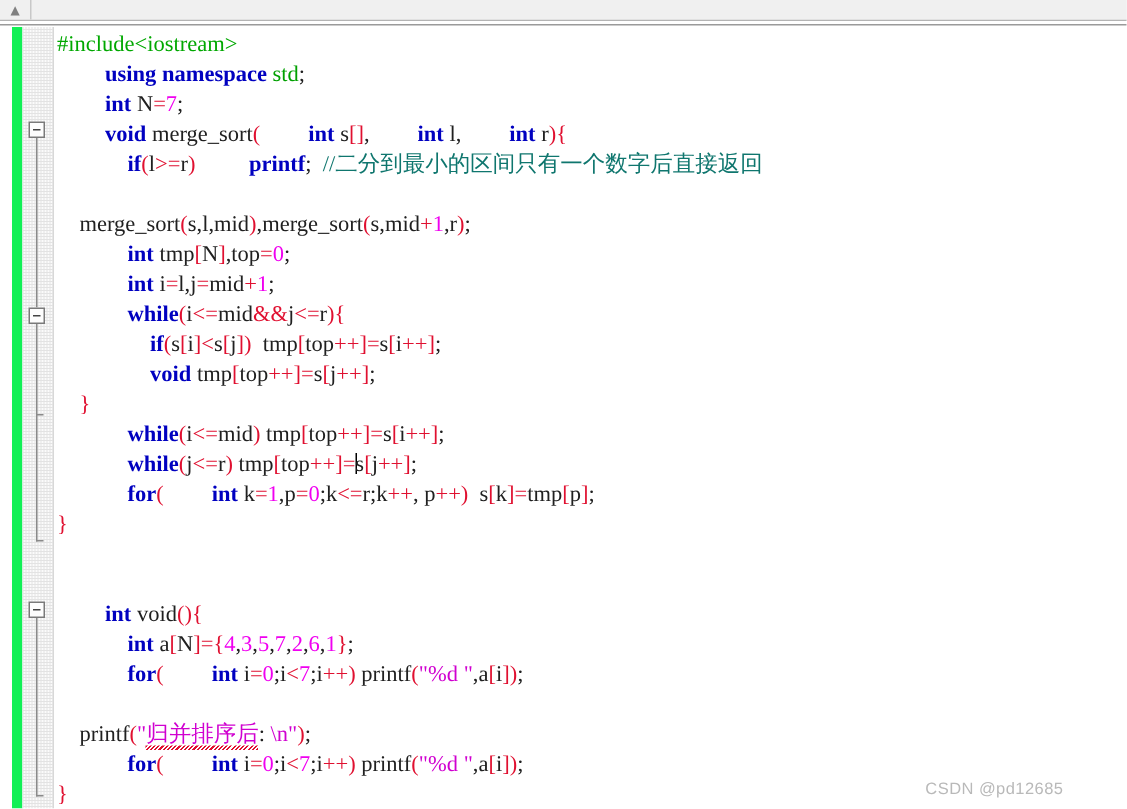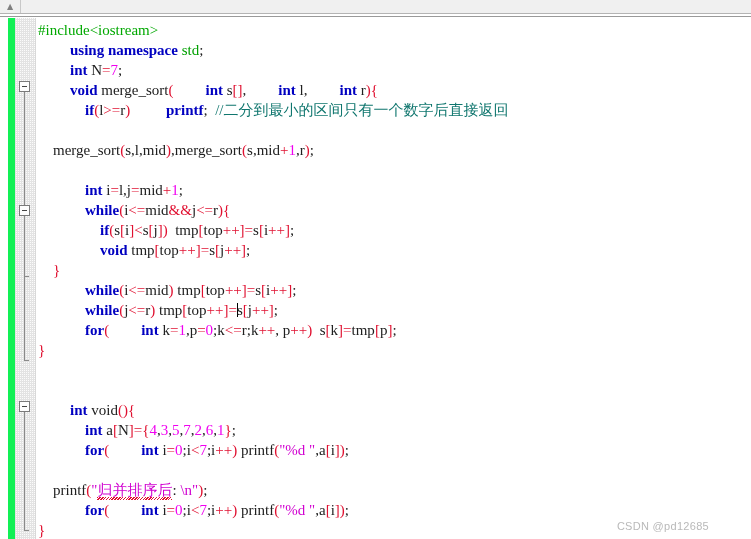--- a/index.html
+++ b/index.html
@@ -232,20 +232,21 @@
 
       <div class="ln" style="top:42px"><span class="kw">int </span><span class="id">N</span><span class="op">=</span><span class="num">7</span><span class="pn">;</span></div>
 
       <div class="ln" style="top:62px"><span class="kw">void </span><span class="id">merge_sort</span><span class="op">(</span><span class="kw">int </span><span class="id">s</span><span class="op">[]</span><span class="pn">,</span><span class="kw">int </span><span class="id">l</span><span class="pn">,</span><span class="kw">int </span><span class="id">r</span><span class="op">)</span><span class="br">{</span></div>
 
       <div class="ln" style="top:82px">    <span class="kw">if</span><span class="op">(</span><span class="id">l</span><span class="op">&gt;=</span><span class="id">r</span><span class="op">)</span> <span class="kw">printf</span><span class="pn">;</span>  <span class="cmt">//二分到最小的区间只有一个数字后直接返回</span></div>
 
 
       <div class="ln" style="top:122px">    <span class="id">merge_sort</span><span class="op">(</span><span class="id">s</span><span class="pn">,</span><span class="id">l</span><span class="pn">,</span><span class="id">mid</span><span class="op">)</span><span class="pn">,</span><span class="id">merge_sort</span><span class="op">(</span><span class="id">s</span><span class="pn">,</span><span class="id">mid</span><span class="op">+</span><span class="num">1</span><span class="pn">,</span><span class="id">r</span><span class="op">)</span><span class="pn">;</span></div>
 
+      <div class="ln" style="top:142px">    <span class="kw">int </span><span class="id">tmp</span><span class="op">[</span><span class="id">N</span><span class="op">]</span><span class="pn">,</span><span class="id">top</span><span class="op">=</span><span class="num">0</span><span class="pn">;</span></div>
 
       <div class="ln" style="top:162px">    <span class="kw">int </span><span class="id">i</span><span class="op">=</span><span class="id">l</span><span class="pn">,</span><span class="id">j</span><span class="op">=</span><span class="id">mid</span><span class="op">+</span><span class="num">1</span><span class="pn">;</span></div>
 
       <div class="ln" style="top:182px">    <span class="kw">while</span><span class="op">(</span><span class="id">i</span><span class="op">&lt;=</span><span class="id">mid</span><span class="op">&amp;&amp;</span><span class="id">j</span><span class="op">&lt;=</span><span class="id">r</span><span class="op">)</span><span class="br">{</span></div>
 
       <div class="ln" style="top:202px">        <span class="kw">if</span><span class="op">(</span><span class="id">s</span><span class="op">[</span><span class="id">i</span><span class="op">]&lt;</span><span class="id">s</span><span class="op">[</span><span class="id">j</span><span class="op">])</span>  <span class="id">tmp</span><span class="op">[</span><span class="id">top</span><span class="op">++]=</span><span class="id">s</span><span class="op">[</span><span class="id">i</span><span class="op">++]</span><span class="pn">;</span></div>
 
       <div class="ln" style="top:222px">        <span class="kw">void </span><span class="id">tmp</span><span class="op">[</span><span class="id">top</span><span class="op">++]=</span><span class="id">s</span><span class="op">[</span><span class="id">j</span><span class="op">++]</span><span class="pn">;</span></div>
 
       <div class="ln" style="top:242px">    <span class="br">}</span></div>

